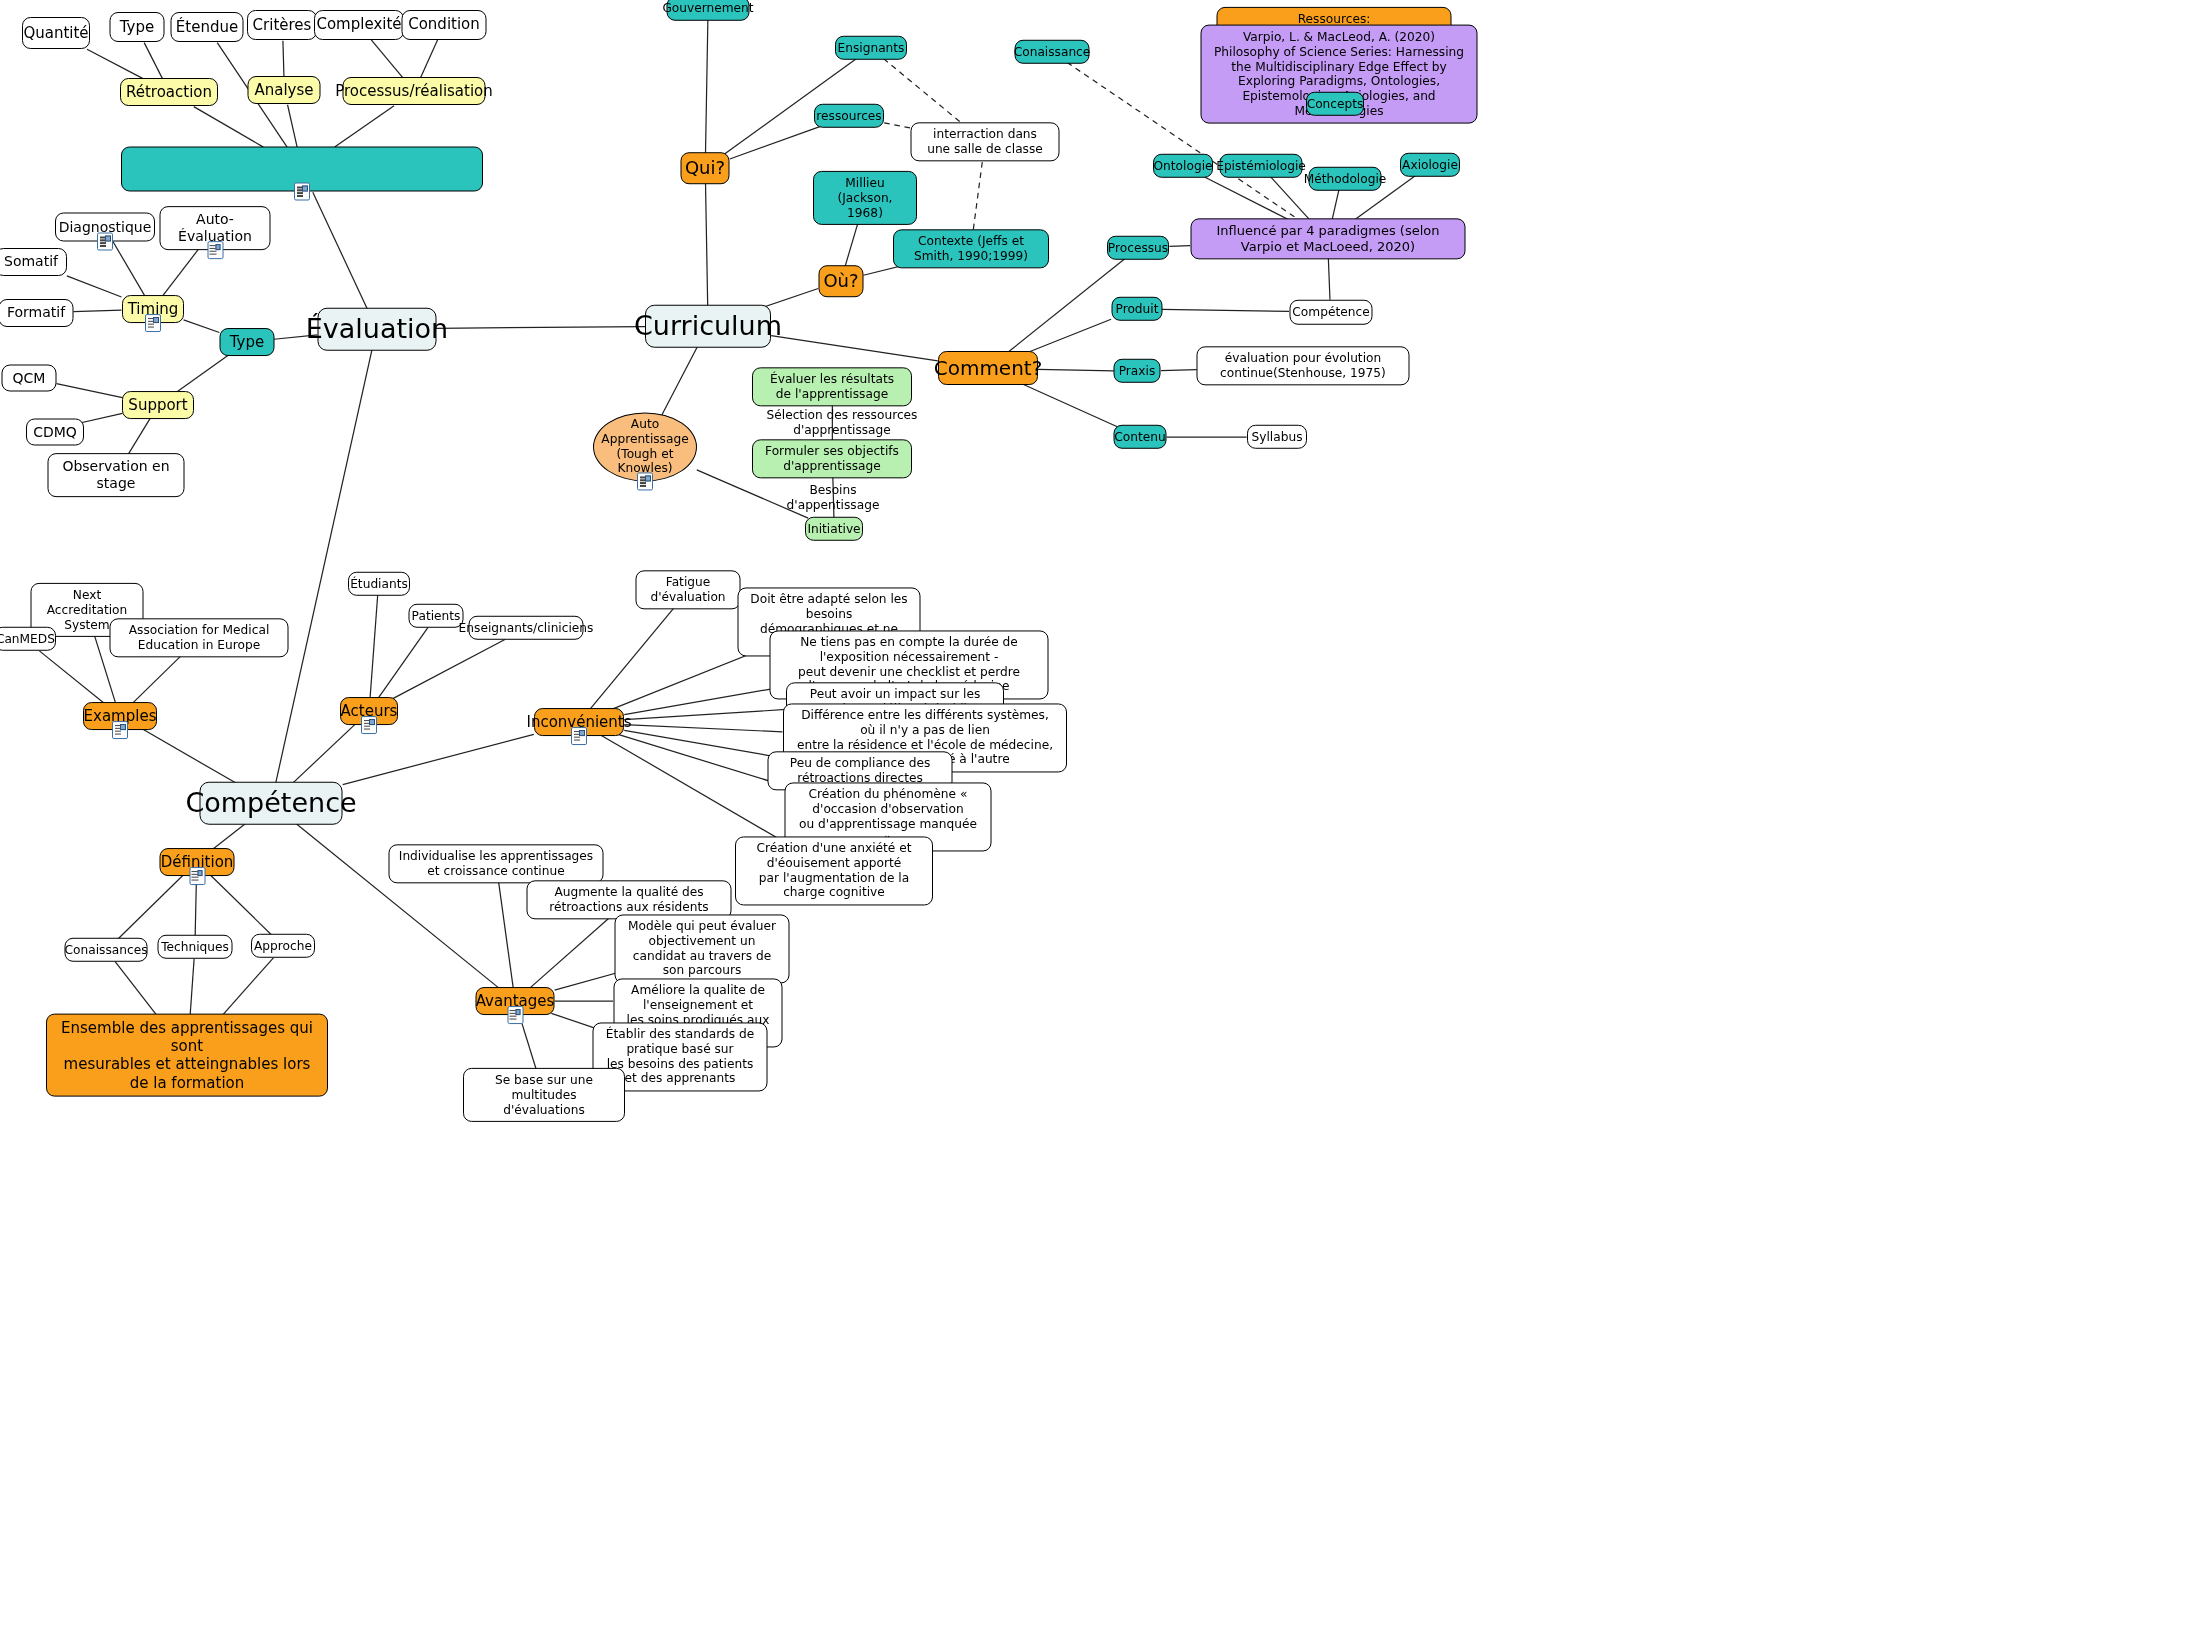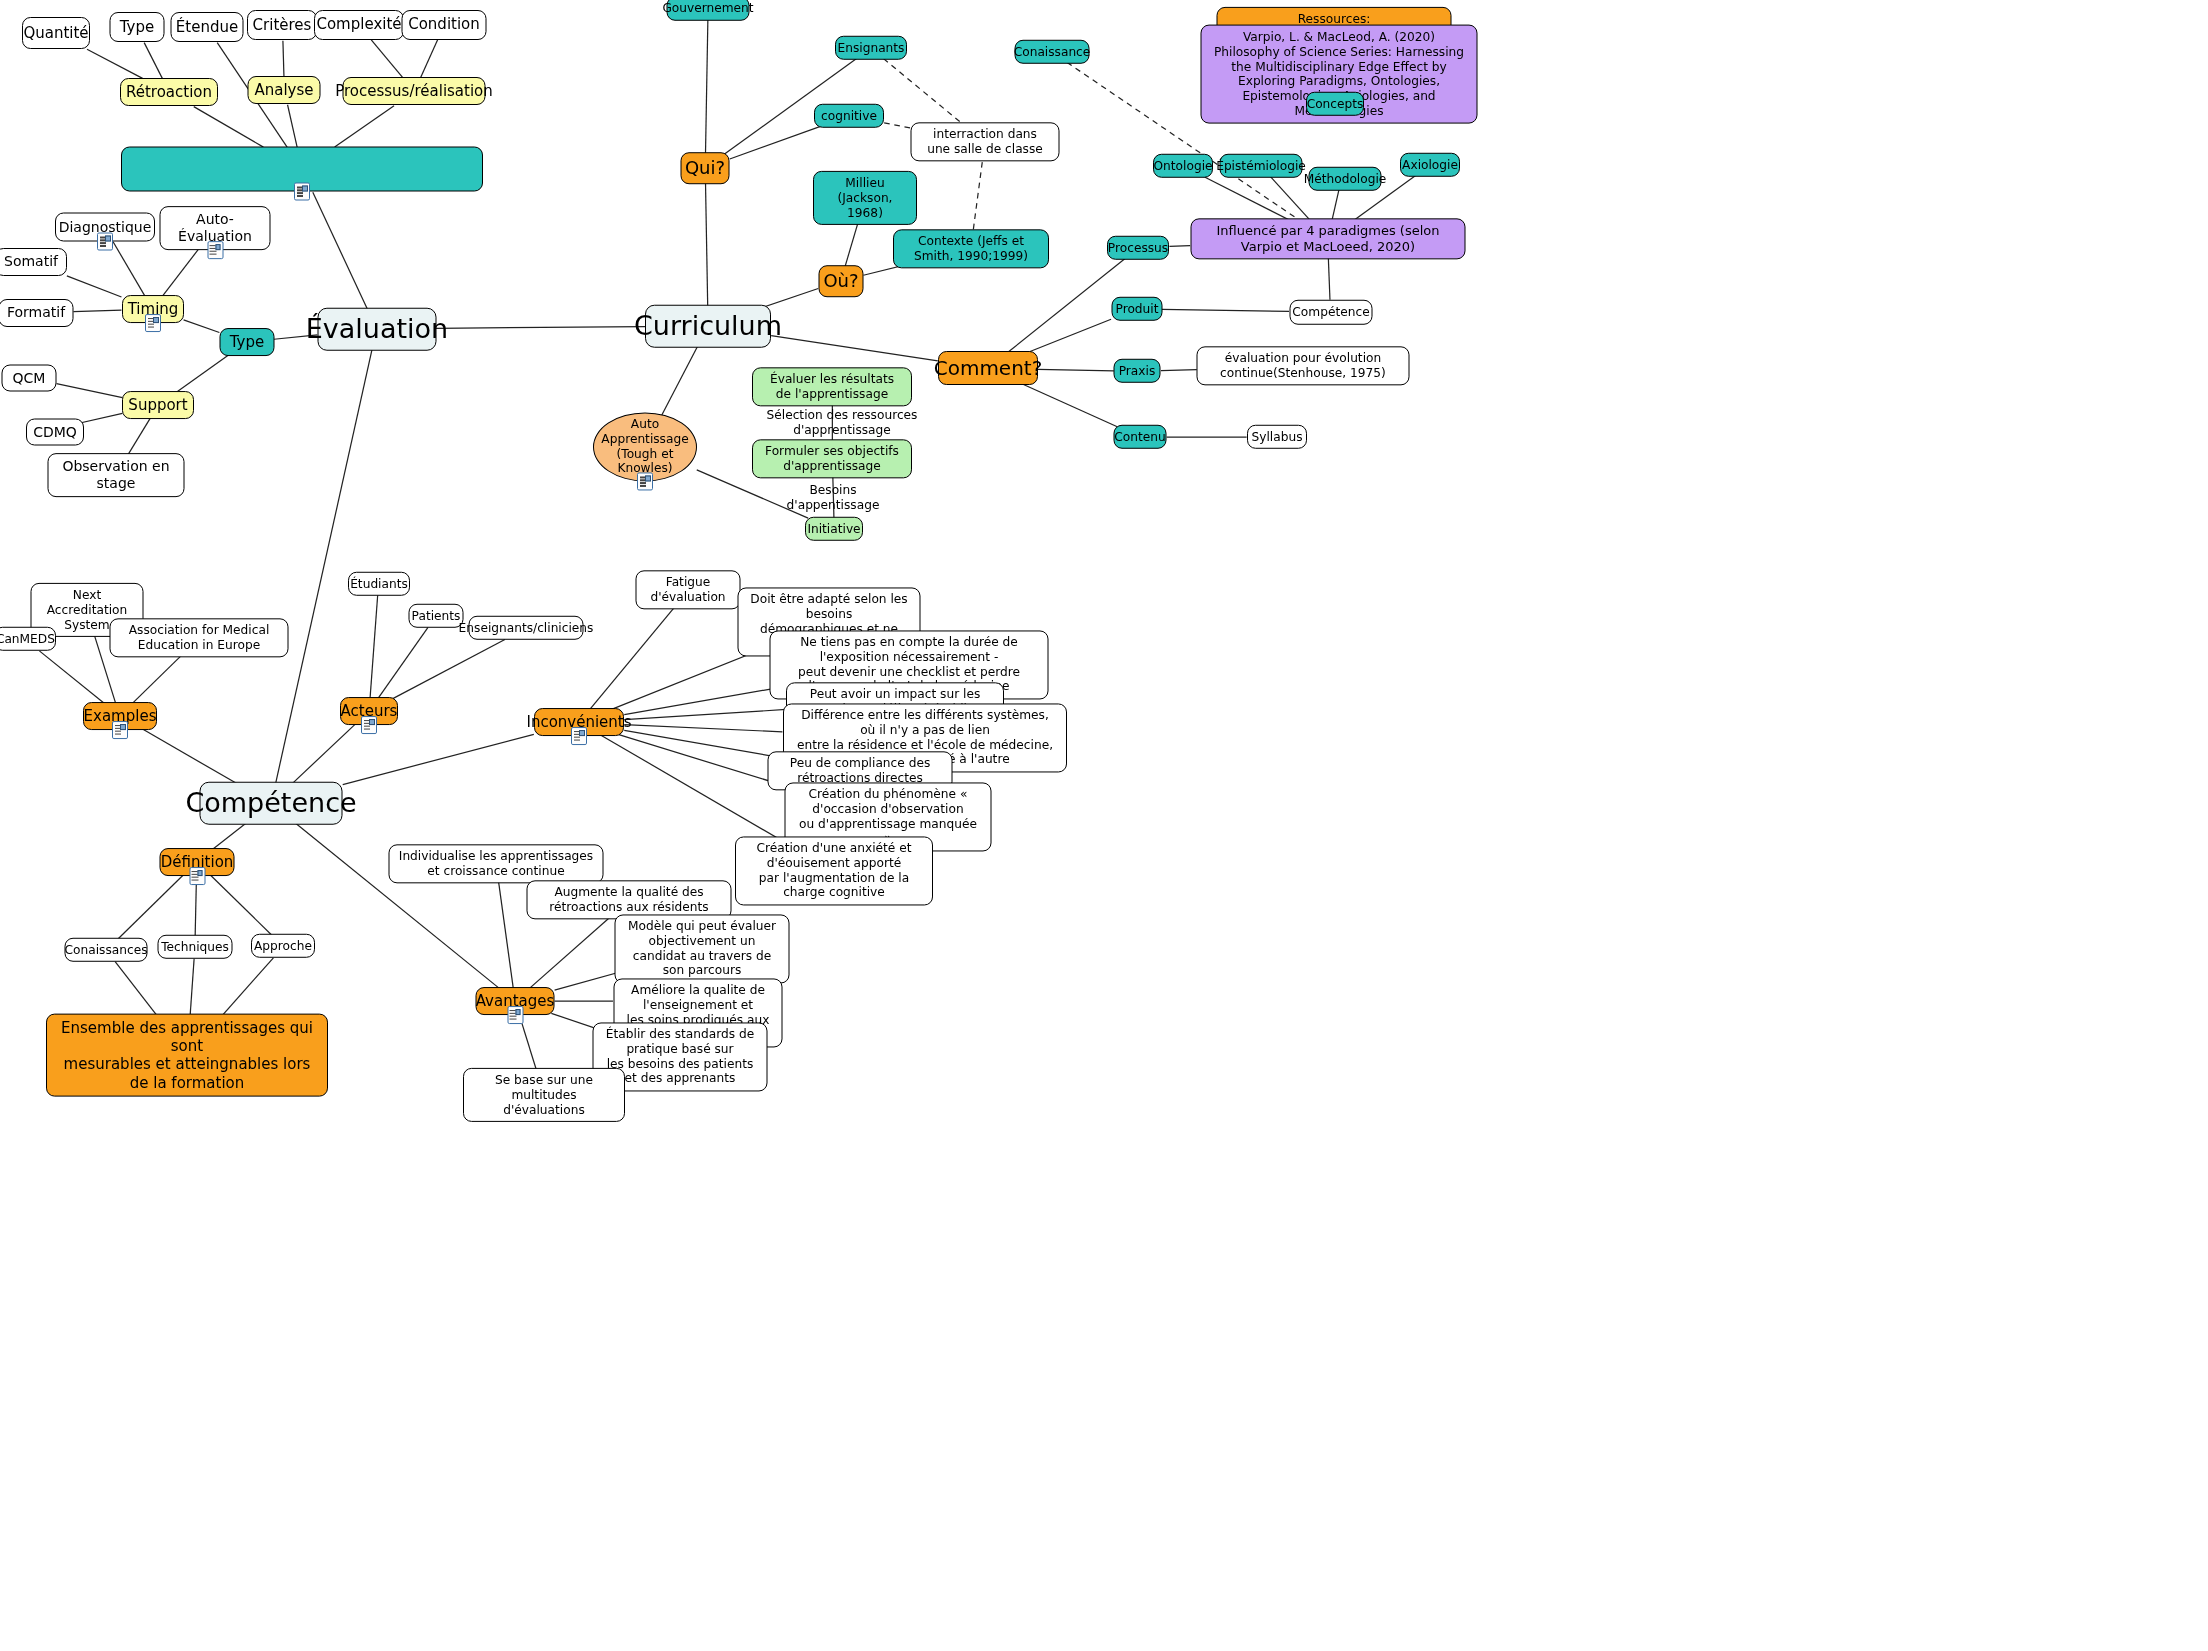--- a/index.html
+++ b/index.html
@@ -182,21 +182,21 @@
       <div class="node white f11" style="left: 29px; top: 378px; width: 55px; min-height: 27px;"><span>QCM</span></div>
       <div class="node yellow f12" style="left: 158px; top: 405px; width: 72px; min-height: 25.4px;"><span>Support</span></div>
       <div class="node white f11" style="left: 55px; top: 432px; width: 58px; min-height: 27px;"><span>CDMQ</span></div>
       <div class="node white f11" style="left: 116px; top: 475px; width: 137px; min-height: 28px;"><span>Observation en stage</span></div>
       <div class="node central f22" style="left: 377px; top: 329px; width: 119px; min-height: 36px;"><span>Évaluation</span></div>
       <div class="node central f22" style="left: 708px; top: 326px; width: 126px; min-height: 36px;"><span>Curriculum</span></div>
       <div class="node central f22" style="left: 271px; top: 803px; width: 143px; min-height: 38px;"><span>Compétence</span></div>
       <div class="node teal f9" style="left: 708px; top: 8.5px; width: 83px; min-height: 21px;"><span>Gouvernement</span></div>
       <div class="node teal f9" style="left: 871px; top: 48px; width: 72px; min-height: 21px;"><span>Ensignants</span></div>
       <div class="node teal f9" style="left: 1052px; top: 52px; width: 75px; min-height: 21px;"><span>Conaissance</span></div>
-      <div class="node teal f9" style="left: 849px; top: 116px; width: 70px; min-height: 21px;"><span>cognitive</span></div>
+      <div class="node teal f9" style="left: 849px; top: 116px; width: 70px; min-height: 21px;"><span>ressources</span></div>
       <div class="node white f9" style="left: 985px; top: 142px; width: 149px; min-height: 19px;"><span>interraction dans une salle de classe</span></div>
       <div class="node orange f14" style="left: 705px; top: 168px; width: 49px; min-height: 26px;"><span>Qui?</span></div>
       <div class="node teal f9" style="left: 865px; top: 198px; width: 104px; min-height: 21px;"><span>Millieu (Jackson, 1968)</span></div>
       <div class="node teal f9" style="left: 971px; top: 249px; width: 156px; min-height: 21px;"><span>Contexte (Jeffs et Smith, 1990;1999)</span></div>
       <div class="node orange f14" style="left: 841px; top: 281px; width: 45px; min-height: 24.5px;"><span>Où?</span></div>
       <div class="node orange f16" style="left: 988px; top: 368px; width: 100px; min-height: 28px;"><span>Comment?</span></div>
       <div class="node teal f9" style="left: 1138px; top: 248px; width: 62px; min-height: 21px;"><span>Processus</span></div>
       <div class="node teal f9" style="left: 1137px; top: 309px; width: 51px; min-height: 21px;"><span>Produit</span></div>
       <div class="node teal f9" style="left: 1137px; top: 371px; width: 47px; min-height: 21px;"><span>Praxis</span></div>
       <div class="node teal f9" style="left: 1140px; top: 437px; width: 53px; min-height: 21px;"><span>Contenu</span></div>

